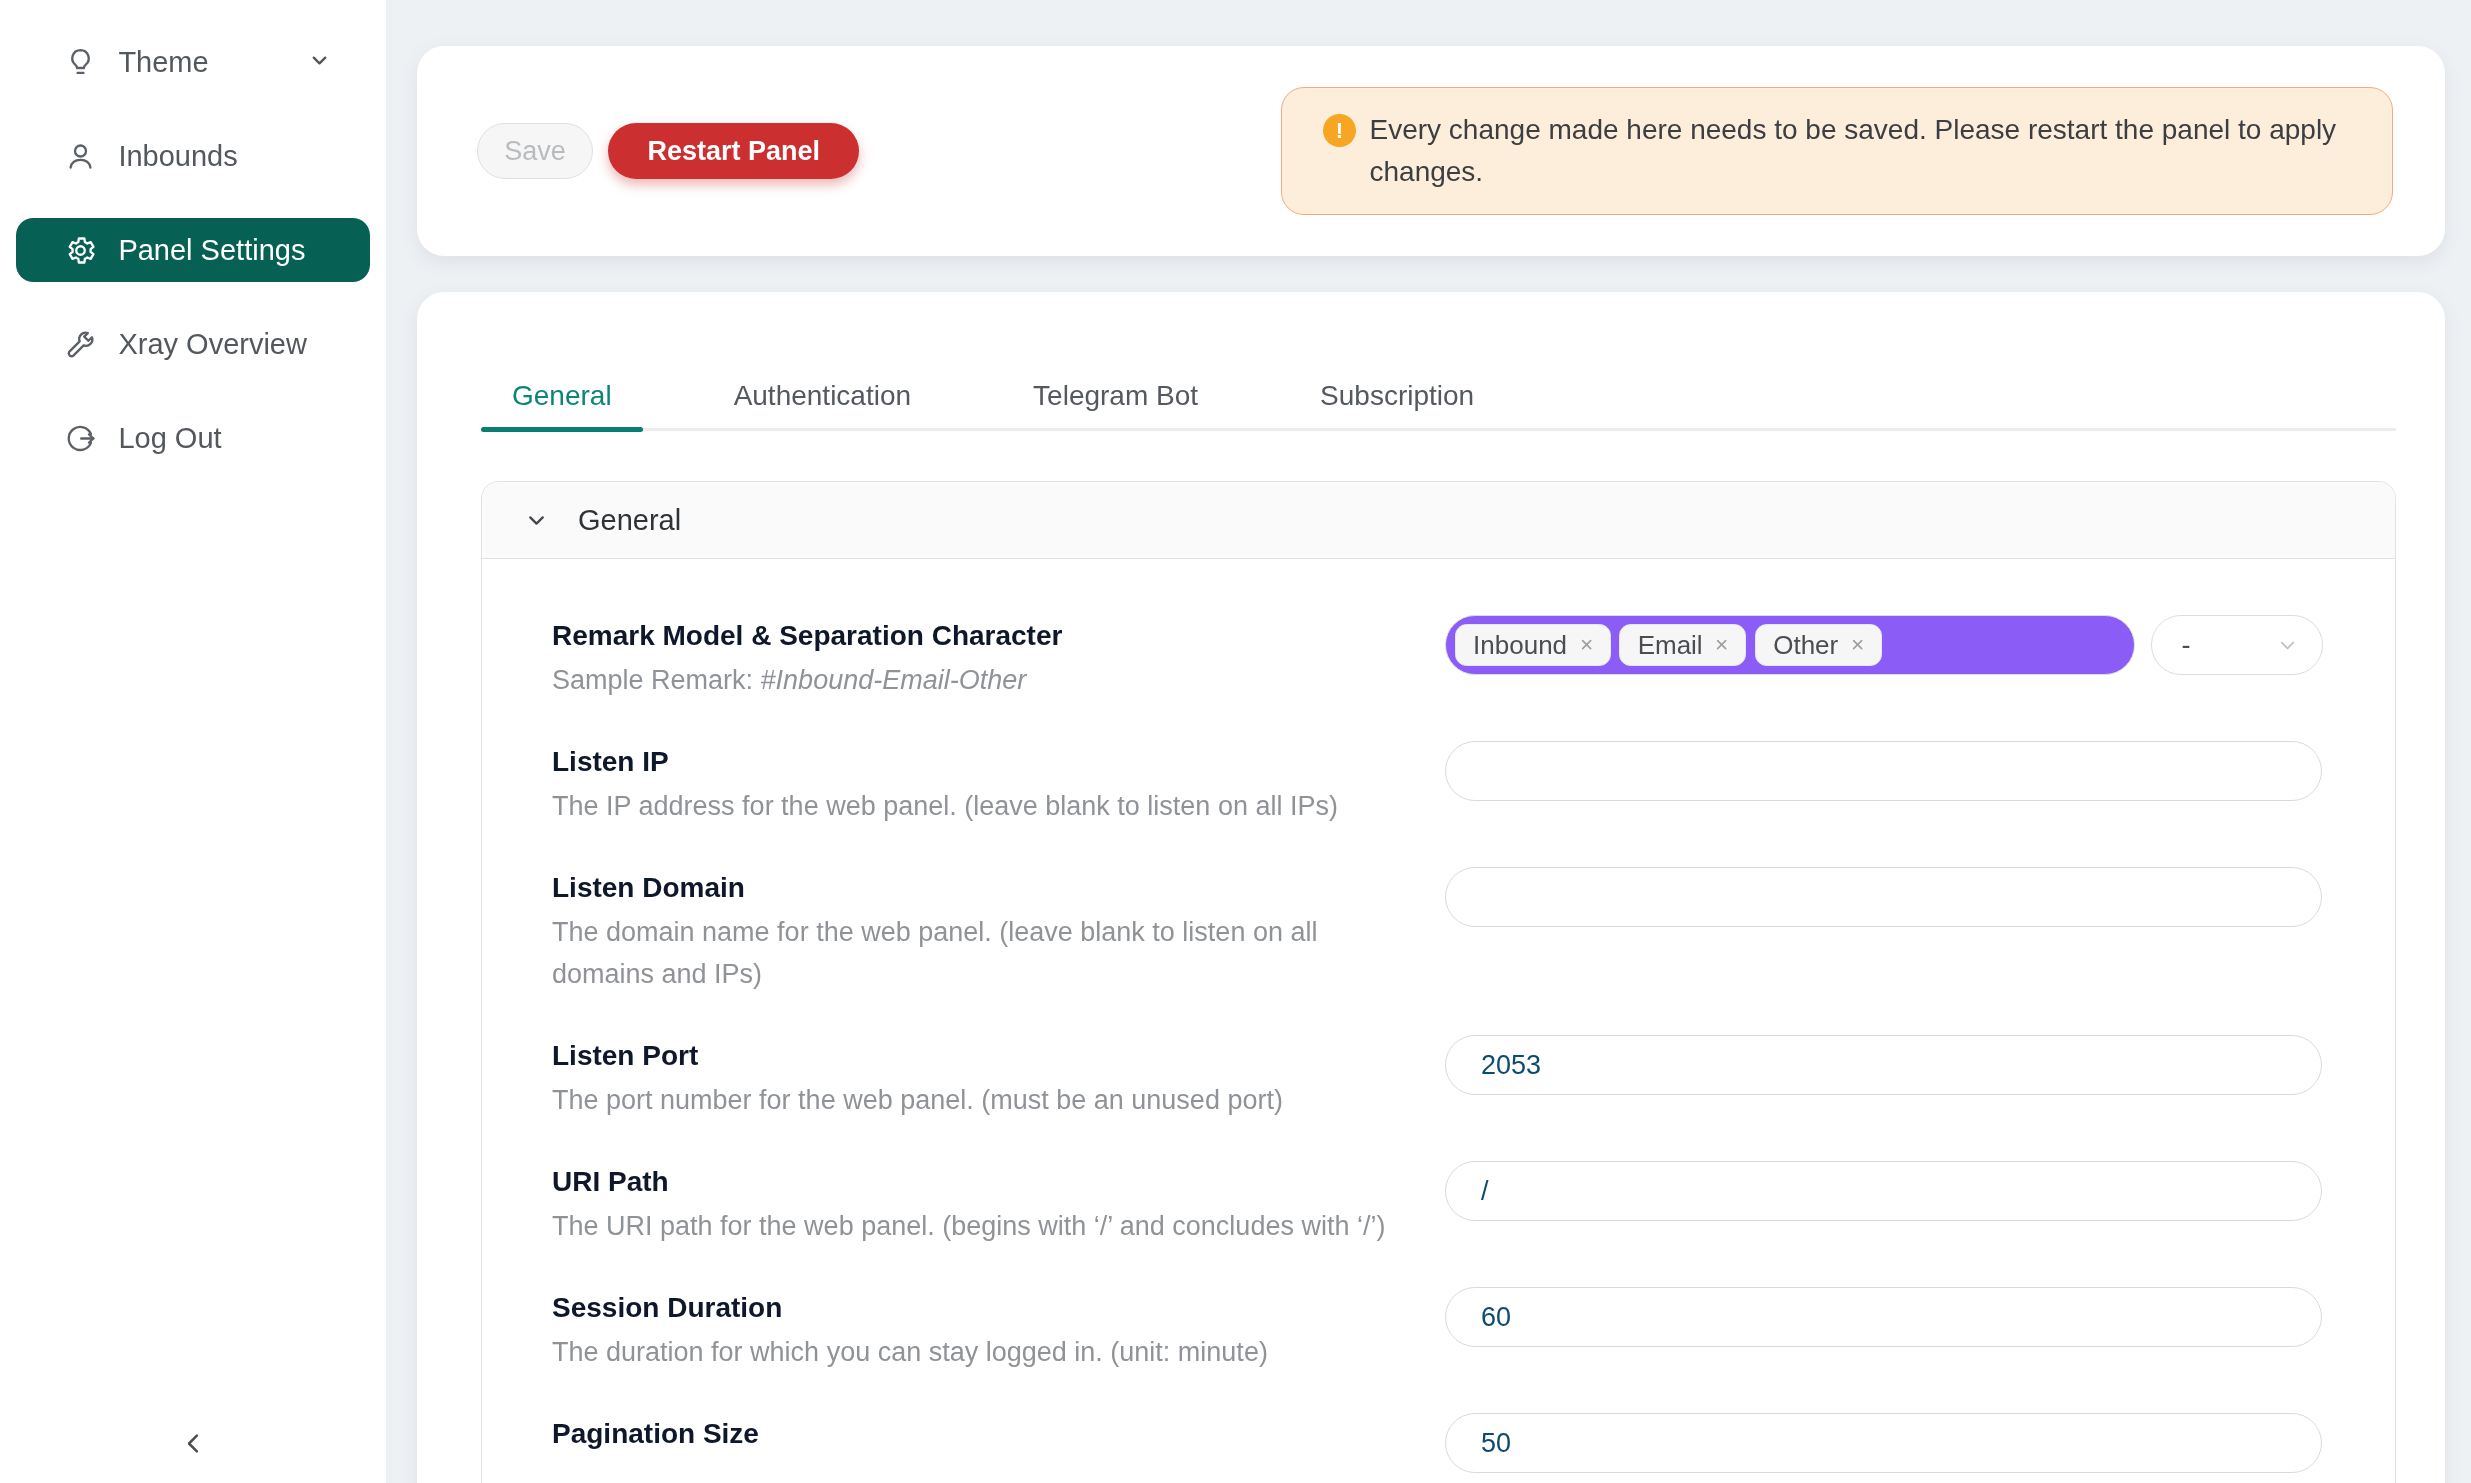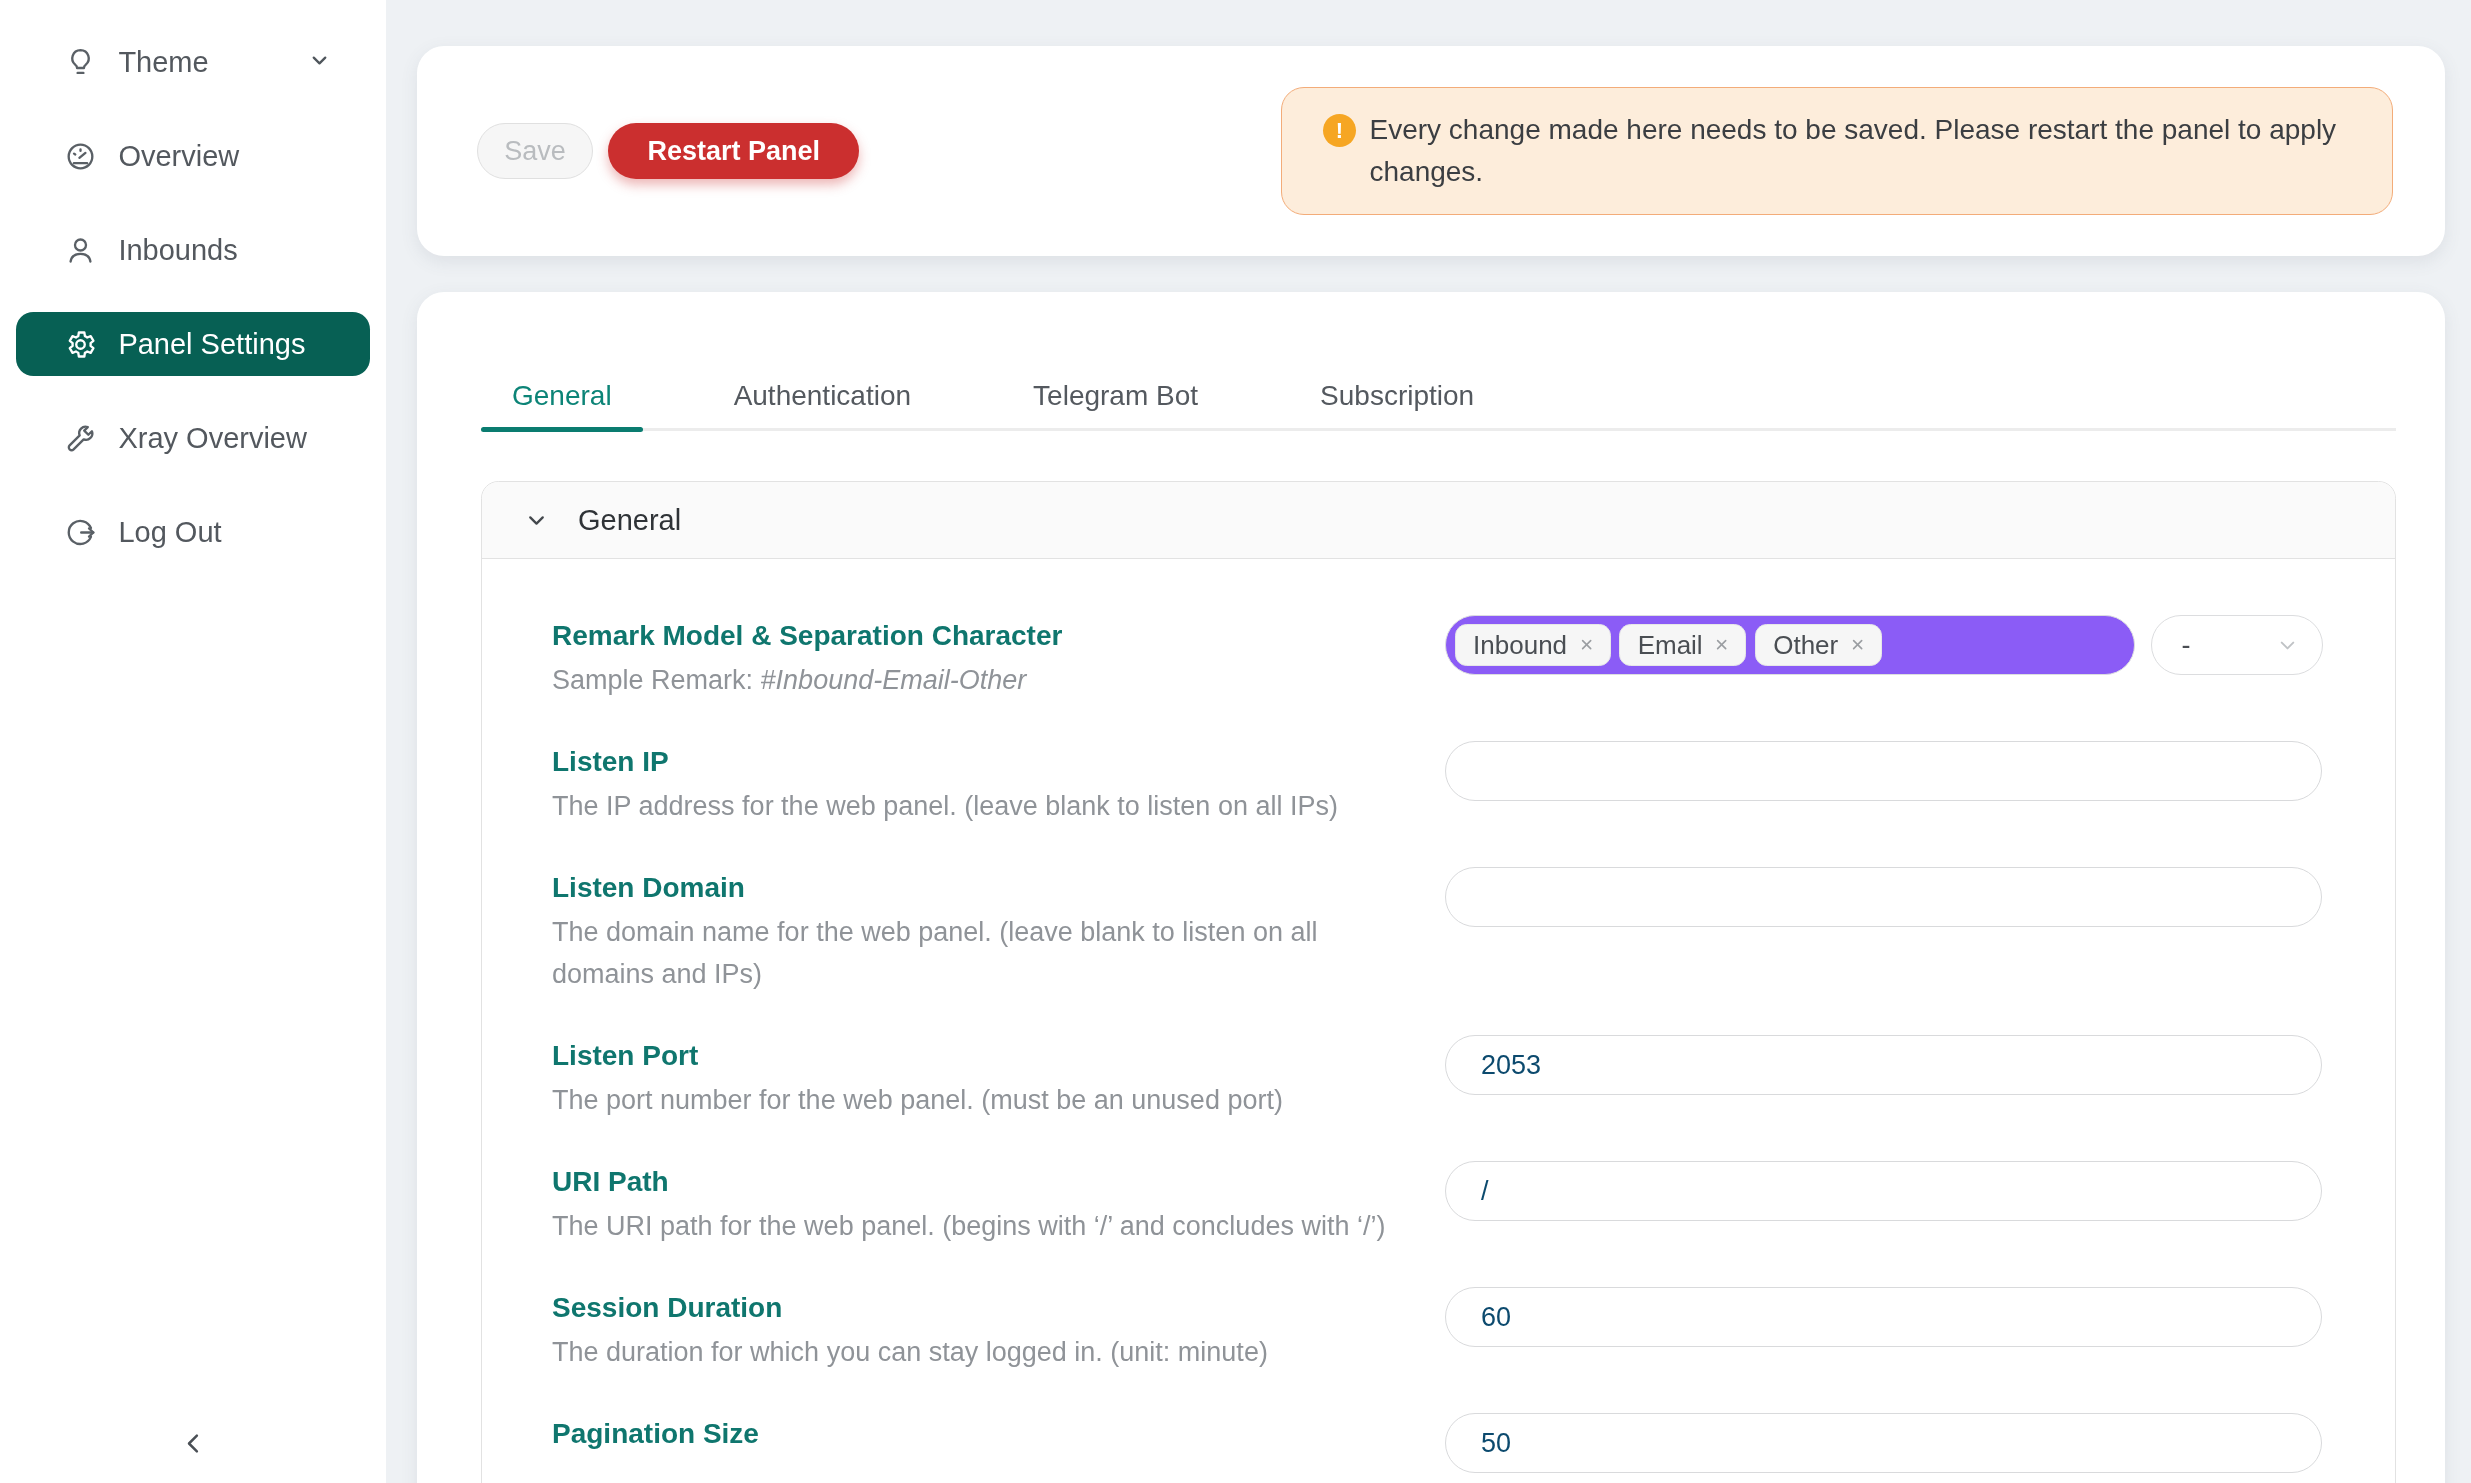--- a/index.html
+++ b/index.html
@@ -93,21 +93,21 @@
     background:#fafafa; height:77px; border-bottom:1px solid #e2e2e2;
     display:flex; align-items:center; padding-left:42px; cursor:pointer;
   }
   .collapse-header svg { width:25px; height:25px; stroke:#43474c; fill:none; stroke-width:2.2; stroke-linecap:round; stroke-linejoin:round; }
   .collapse-title { margin-left:29px; font-size:29px; color:#2f3337; }
   .collapse-body { padding:56px 71px 39px 70px; background:#ffffff; }
 
   
   .form-row { display:flex; align-items:flex-start; justify-content:space-between; margin-bottom:40px; }
   .fr-left { width:850px; padding-top:0; }
-  .fr-label { font-size:28px; line-height:42px; font-weight:700; color:#0f766e; }
+  .fr-label { font-size:28px; line-height:42px; font-weight:700; color:#0f172a; }
   .fr-desc { margin-top:2px; font-size:27px; line-height:42px; color:#8f9398; }
   .fr-desc em { font-style:italic; }
   .fr-right { width:879px; display:flex; }
 
   .text-input {
     width:877px; height:60px; border:1px solid #d9dadc; border-radius:30px;
     background:#fff; font-family:"Liberation Sans", sans-serif;
     font-size:27px; color:#0c4a6e; padding:0 35px; outline:none;
   }
 
@@ -144,32 +144,20 @@
         </svg>
     </span>
     <span class="mi-label">Theme</span>
     <span class="mi-caret">
       <svg viewBox="0 0 24 24">
           <polyline points="6,9 12,15 18,9"></polyline>
         </svg>
     </span>
   </div>
 
-  <div class="menu-item">
-    <span class="mi-icon">
-      <svg viewBox="0 0 24 24">
-          <circle cx="12" cy="12" r="8.6"></circle>
-          <line x1="11.2" y1="13" x2="15.6" y2="9.4"></line>
-          <line x1="7.3" y1="9.9" x2="8.2" y2="10.5"></line>
-          <line x1="12" y1="6.9" x2="12" y2="7.9"></line>
-          <path d="M7.2 16.8h9.6"></path>
-        </svg>
-    </span>
-    <span class="mi-label">Overview</span>
-  </div>
 
   <div class="menu-item">
     <span class="mi-icon">
       <svg viewBox="0 0 24 24">
           <circle cx="12" cy="8" r="4"></circle>
           <path d="M4.8 20c.6-3.6 3.5-5.6 7.2-5.6s6.6 2 7.2 5.6"></path>
         </svg>
     </span>
     <span class="mi-label">Inbounds</span>
   </div>

